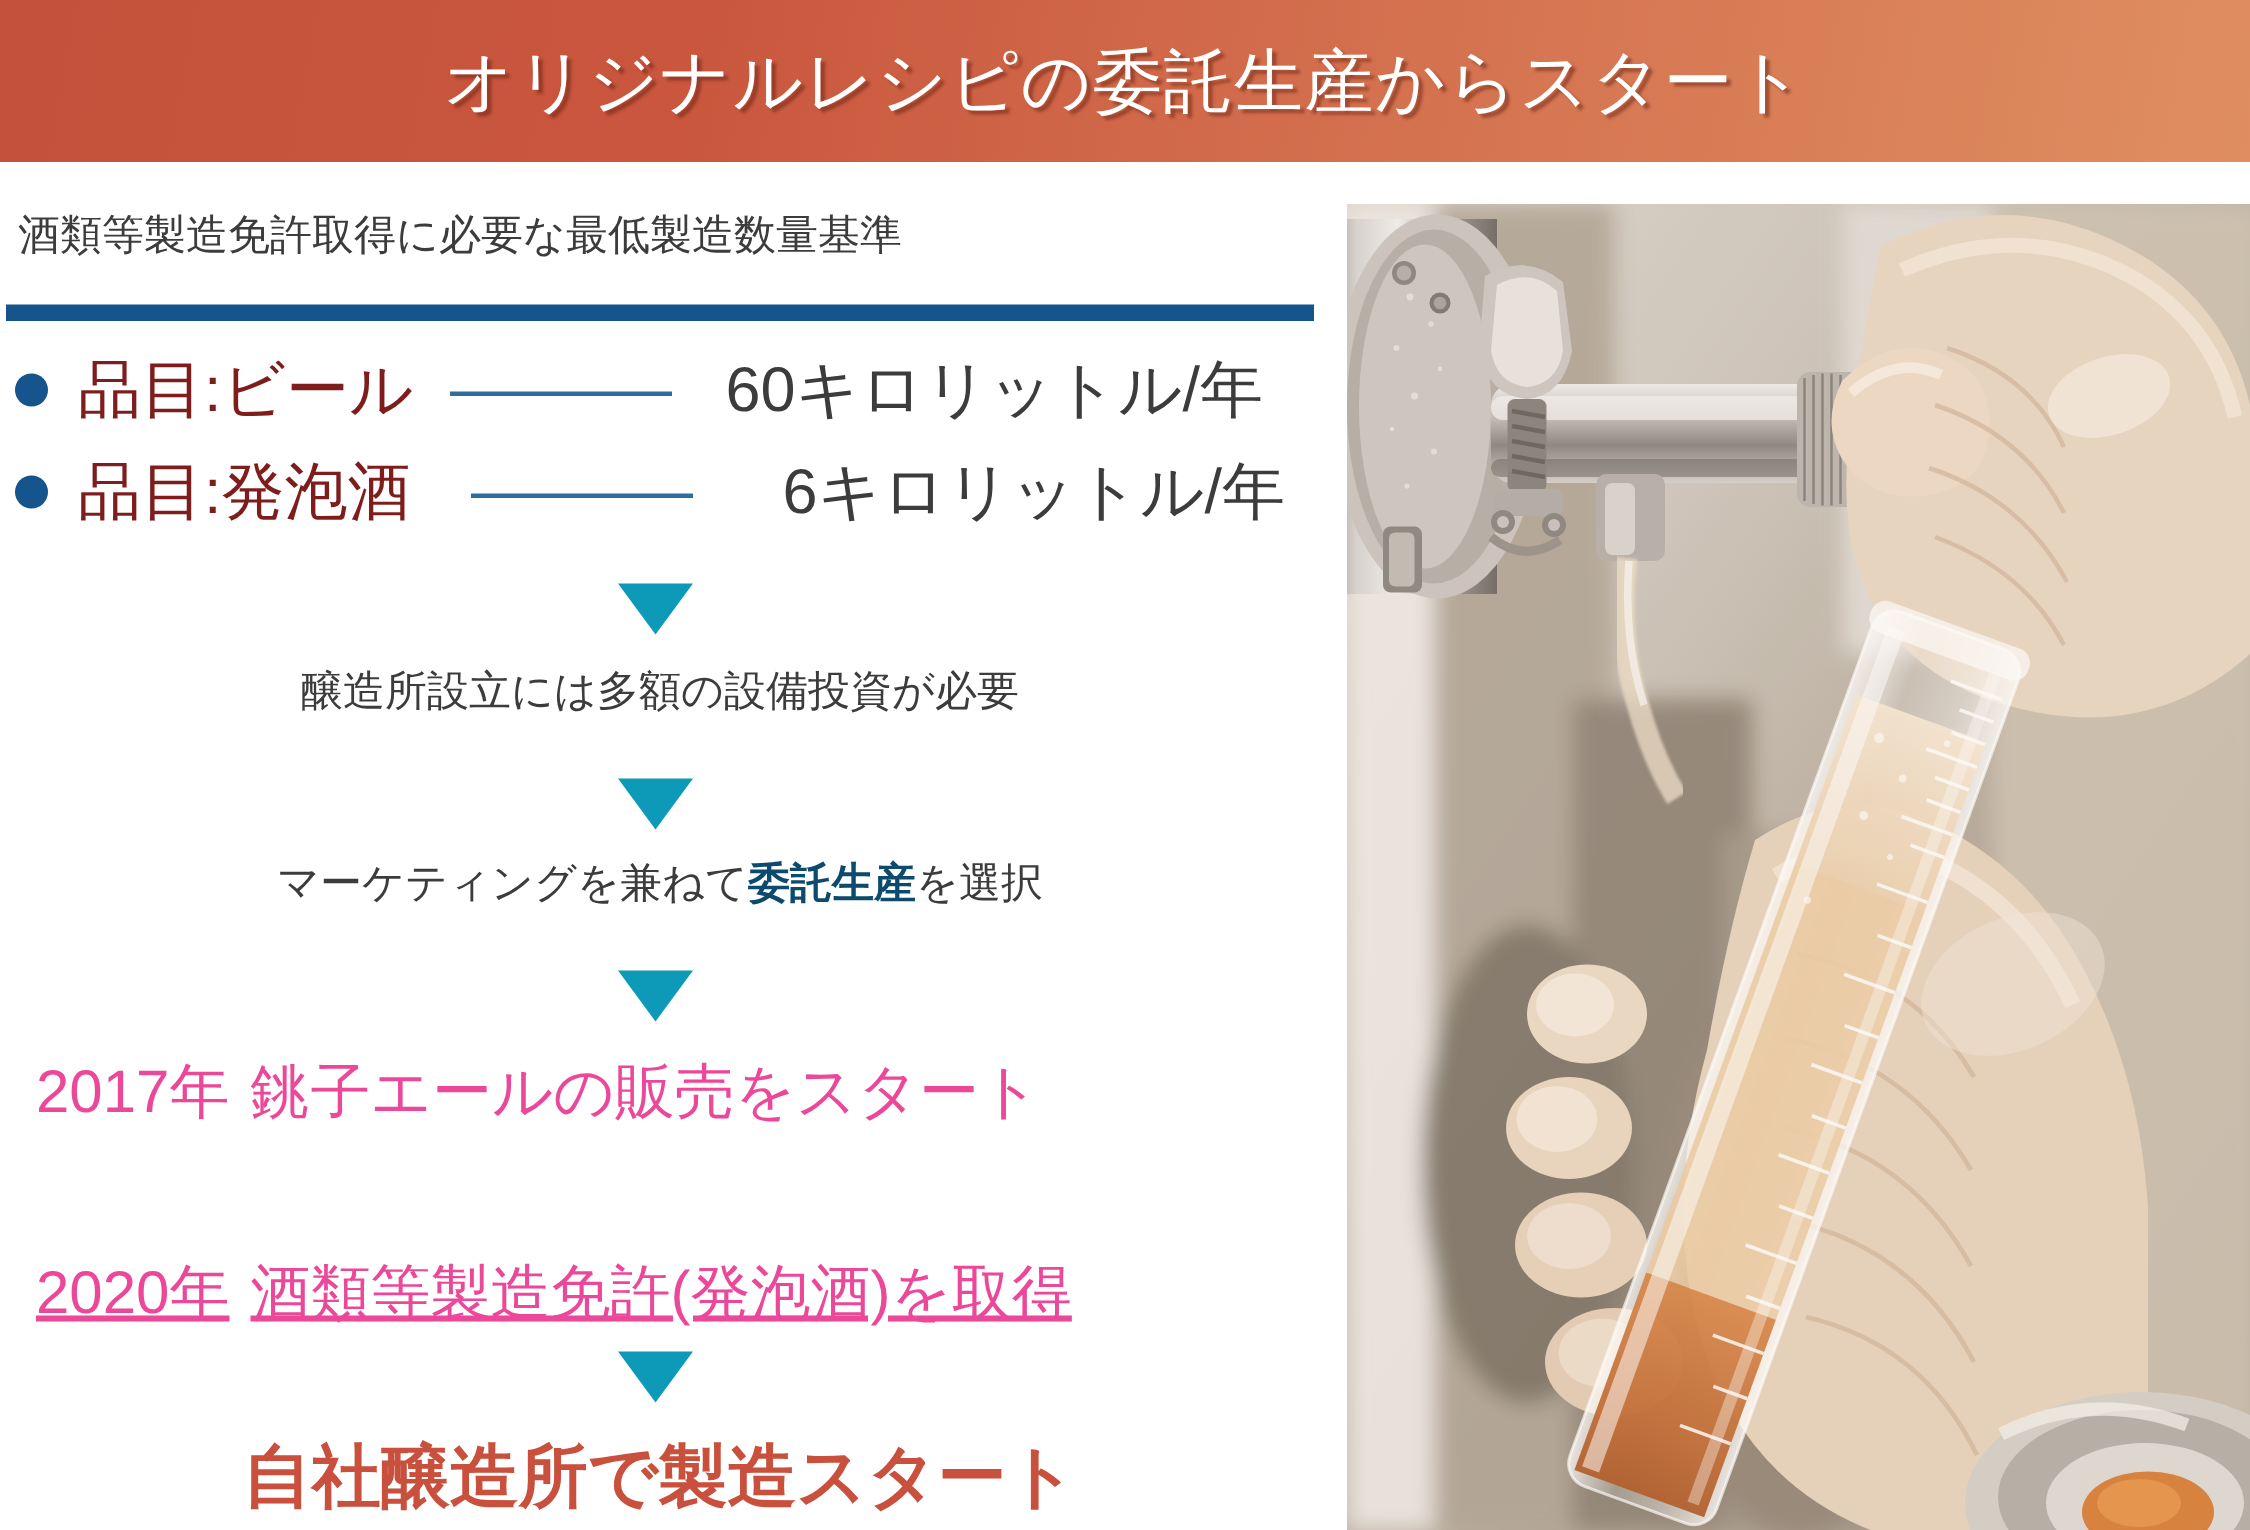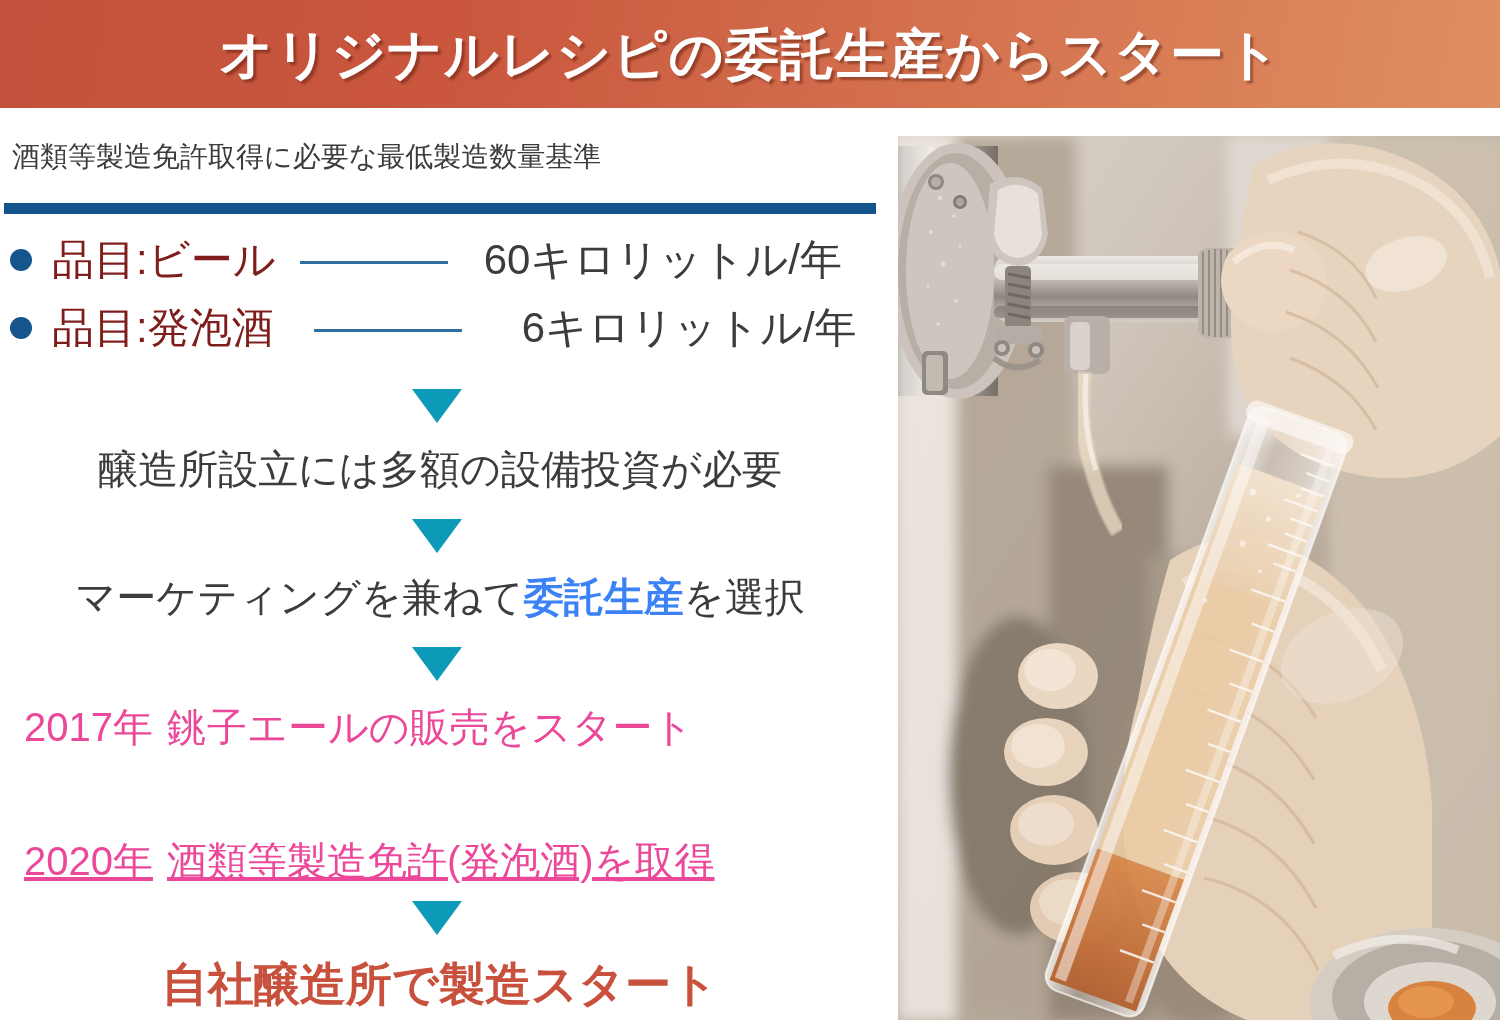--- a/index.html
+++ b/index.html
@@ -30,22 +30,22 @@
     height: 108px;
     background: linear-gradient(100deg, #C4513B 0%, #C9563D 30%, #D4714F 62%, #DF8E61 100%);
   }
   #header-title {
     position: absolute;
     left: 0; right: 0;
     top: 50%;
     transform: translateY(-50%);
     text-align: center;
     color: #ffffff;
-    font-size: 54px;
-    font-weight: bold;
+    font-size: 46px;
+    font-weight: normal;
     letter-spacing: 1px;
     line-height: 1.05;
     text-shadow: 3px 3px 2px rgba(90,25,10,0.45);
     white-space: nowrap;
   }
 
   
   #left-col {
     position: absolute;
     left: 0;
@@ -130,28 +130,28 @@
   #arrow-1 { top: 411px; }
   #arrow-2 { top: 539px; }
   #arrow-3 { top: 793px; }
 
   
   .flow-line {
     position: absolute;
     left: 0;
     width: 880px;
     text-align: center;
-    font-size: 40px;
+    font-size: 28px;
     color: #3C3C3C;
     white-space: nowrap;
   }
   #flow-line-0 { top: 334px; }
   #flow-line-1 { top: 462px; }
   .hl-red {
-    color: #3b82f6;
+    color: #0c4a6e;
     font-weight: bold;
   }
 
   
   .timeline-row {
     position: absolute;
     left: 24px;
     width: 860px;
     font-size: 40px;
     color: #ec4899;

